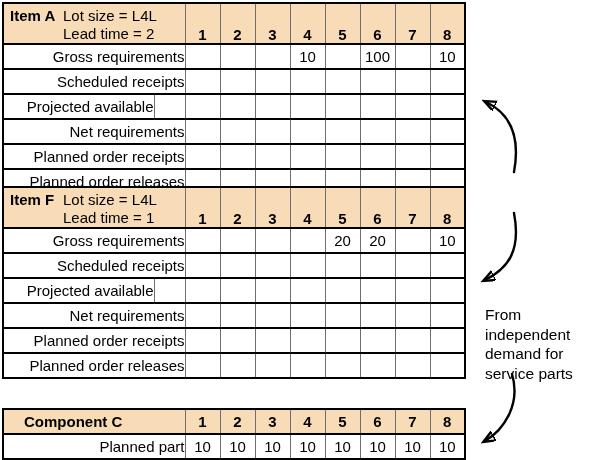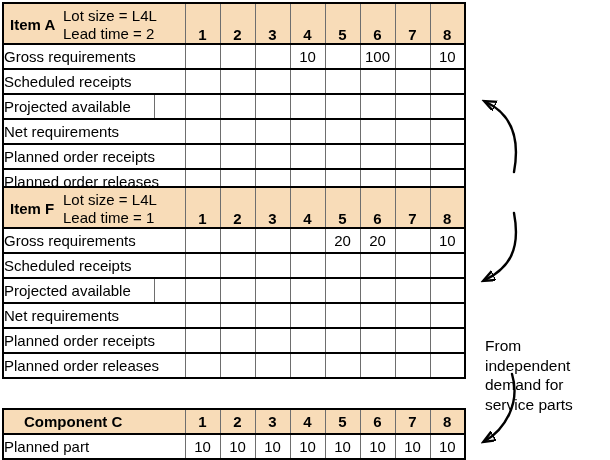--- a/index.html
+++ b/index.html
@@ -10,29 +10,29 @@
             background:#fff;font-family:"Liberation Sans",sans-serif;font-size:15px;
             border:2px solid #000;}
   table.mrp td{border:1px solid #6e6e6e;border-top:2px solid #000;border-bottom:2px solid #000;
                overflow:hidden;padding:0;}
   table.mrp thead td{background:var(--hdr,#F8DCB8);height:38px;}
   table.mrp.single thead td{height:23px;}
   table.mrp tbody td{height:23px;background:#fff;}
 
   .title-cell{vertical-align:top;}
   .single .title-cell{vertical-align:middle;}
-  .tw{display:flex;align-items:center;padding:3px 0 0 6px;line-height:18px;}
+  .tw{display:flex;align-items:flex-start;padding:3px 0 0 6px;line-height:18px;}
   .single .tw{padding:0 0 0 20px;}
   .ttl{font-weight:bold;width:53px;flex:none;}
   .single .ttl{width:auto;}
   .info{font-weight:normal;}
 
   td.pnum{text-align:center;font-weight:bold;vertical-align:bottom;padding-bottom:4px;}
   .single td.pnum{vertical-align:middle;padding-bottom:0;}
-  td.lbl{padding-left:6px;text-align:left;}
+  td.lbl{padding-left:6px;text-align:right;}
   td.val{text-align:center;}
 
   .note{position:absolute;font-size:15.5px;line-height:19.5px;white-space:pre-line;}
 
   svg.overlay{position:absolute;left:0;top:0;pointer-events:none;}
   svg.overlay path{fill:none;stroke:#000;stroke-width:2.4;stroke-linecap:round;}
 </style>
 </head>
 <body>
 
@@ -279,21 +279,21 @@
           <td class="val">10</td>
           <td class="val">10</td>
           <td class="val">10</td>
           <td class="val">10</td>
           <td class="val">10</td>
         </tr>
       </tbody>
     </table>
 
 
-  <div class="note" style="left:485px;top:336px">From independent
+  <div class="note" style="left:485px;top:305px">From independent
 demand for
 service parts</div>
 
   <svg class="overlay" width="610" height="460" viewBox="0 0 610 460">
     <defs>
       <marker id="ah" markerUnits="userSpaceOnUse" markerWidth="15" markerHeight="12" refX="10" refY="5" orient="auto">
         <path d="M0,0 L12,5 L0,10 Z" fill="#000" stroke="none"></path>
       </marker>
     </defs>
     <path d="M514,172 C521,134 509,113 486,102" marker-end="url(#ah)"></path>

